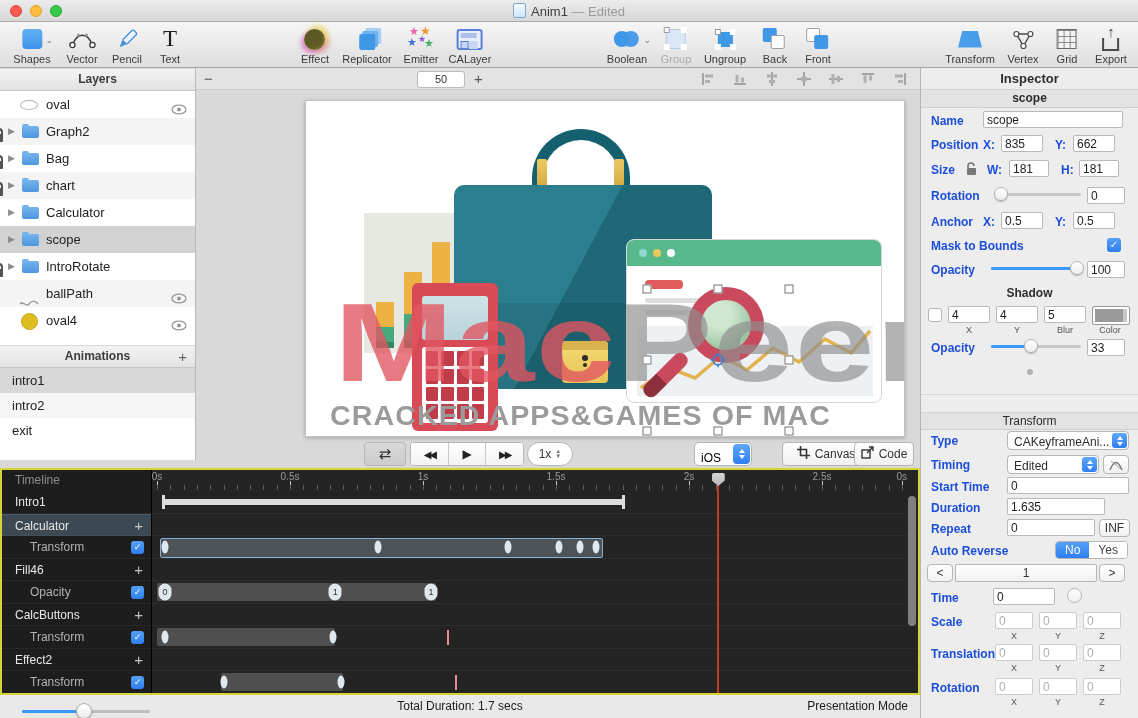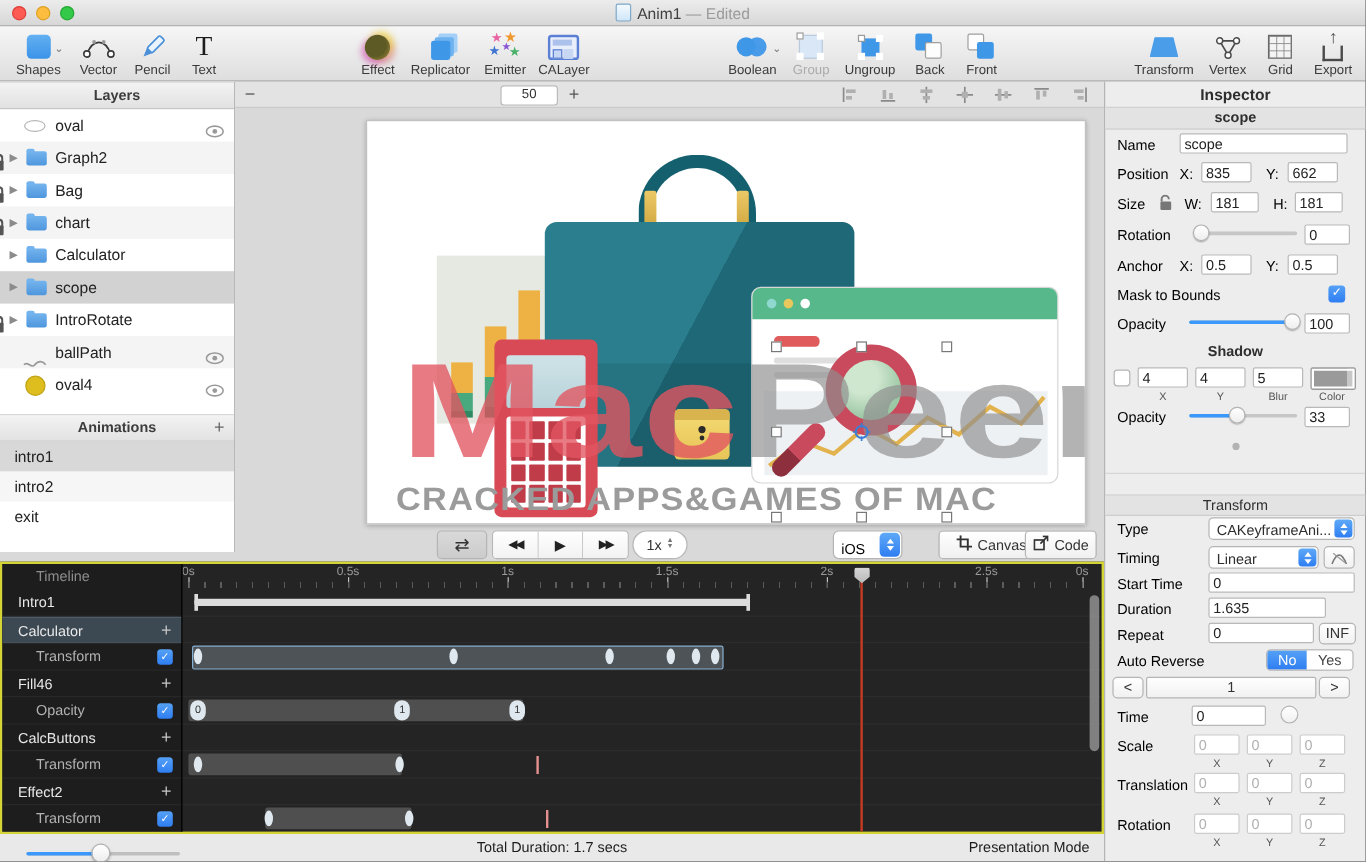--- a/index.html
+++ b/index.html
@@ -105,21 +105,21 @@
   .pbtn.pressed{background:linear-gradient(#d9d9d9,#cccccc);}
   .transport{position:absolute;left:410px;top:442px;width:114px;height:24px;display:flex;border:1px solid #b5b5b5;border-radius:4px;overflow:hidden;background:#fff;box-sizing:border-box;}
   .transport .tb{flex:1;display:flex;align-items:center;justify-content:center;font-size:10px;color:#222;border-right:1px solid #c9c9c9;background:linear-gradient(#fff,#f2f2f2);}
   .transport .tb:last-child{border-right:none;}
   .stepperbox{position:absolute;left:527px;top:442px;width:46px;height:24px;background:#fff;border:1px solid #b5b5b5;border-radius:12px;box-sizing:border-box;font-size:12px;color:#333;display:flex;align-items:center;justify-content:center;gap:4px;}
   .minichev{display:flex;flex-direction:column;font-size:6px;color:#777;line-height:5px;}
   
   #inspector{position:absolute;left:920px;top:68px;width:218px;height:650px;background:#ededed;border-left:1px solid #b5b5b5;box-sizing:border-box;font-size:12px;color:#2e2e2e;}
   .ihead{position:absolute;left:0;right:0;text-align:center;font-weight:bold;}
   .isub{position:absolute;left:0;right:0;text-align:center;background:#e3e3e3;border-top:1px solid #d2d2d2;border-bottom:1px solid #cecece;}
-  .ilabel{position:absolute;color:#000000;}
+  .ilabel{position:absolute;color:#1d4ed8;font-weight:bold;}
   .ifield{position:absolute;height:17px;border:1px solid #b9b9b9;border-radius:2px;background:#fff;font-family:"Liberation Sans",sans-serif;font-size:12px;color:#222;padding:0 3px;box-sizing:border-box;outline:none;}
   .ifield.dim{color:#b0b0b0;border-color:#cccccc;}
   .axlab{position:absolute;font-size:9px;color:#555;transform:translateX(-50%);}
   .slider{position:absolute;height:14px;}
   .slider .track{position:absolute;top:6px;left:0;right:0;height:3px;background:#c6c6c6;border-radius:2px;}
   .slider .fill{position:absolute;top:6px;left:0;height:3px;background:#3b99fc;border-radius:2px;}
   .slider .thumb{position:absolute;top:0;width:14px;height:14px;border-radius:50%;background:linear-gradient(#fff,#eee);border:1px solid #b2b2b2;box-sizing:border-box;transform:translateX(-50%);box-shadow:0 1px 1px rgba(0,0,0,.25);}
   .cb{position:absolute;width:14px;height:14px;border-radius:3px;box-sizing:border-box;}
   .cb.on{background:linear-gradient(#55a1f6,#2f7ef2);}
   .cb.on::after{content:"✓";color:#fff;font-size:10px;line-height:14px;display:block;text-align:center;}
@@ -131,21 +131,21 @@
   .selbtn .up{border-bottom:4px solid #fff;} .selbtn .dn{border-top:4px solid #fff;}
   .btn{position:absolute;background:linear-gradient(#fff,#f1f1f1);border:1px solid #b5b5b5;border-radius:4px;box-sizing:border-box;text-align:center;font-size:12px;color:#333;}
   .seg{position:absolute;display:flex;border:1px solid #b5b5b5;border-radius:4px;overflow:hidden;height:18px;box-sizing:border-box;}
   .seg span{font-size:12px;line-height:16px;padding:0 9px;background:#fff;color:#444;}
   .seg .on{background:linear-gradient(#55a1f6,#2f7ef2);color:#fff;}
   .radio{position:absolute;width:15px;height:15px;border-radius:50%;background:linear-gradient(#fff,#f0f0f0);border:1px solid #b5b5b5;box-sizing:border-box;}
   .splitdot{position:absolute;left:50%;width:6px;height:6px;border-radius:50%;background:#b3b3b3;transform:translateX(-50%);}
   
   #timeline{position:absolute;left:0;top:468px;width:920px;height:227px;border:2px solid #d4d436;box-sizing:border-box;background:#242424;}
   .tl-left{position:absolute;left:0;top:0;width:150px;bottom:0;background:#1d1d1d;border-right:1px solid #000;box-sizing:border-box;z-index:5;}
-  .tl-header{height:21px;line-height:21px;padding-left:28px;font-size:12px;color:#8d8d8d;}
+  .tl-header{height:21px;line-height:21px;padding-left:13px;font-size:12px;color:#8d8d8d;}
   .tl-row{height:22.5px;line-height:22.5px;font-size:12px;color:#e8e8e8;position:relative;border-bottom:1px solid rgba(255,255,255,.05);box-sizing:border-box;padding-left:13px;}
   .tl-row.prop{color:#b2b2b2;padding-left:28px;}
   .tl-row.selrow{background:#3c4852;border-top:1px solid #4e5c68;}
   .tl-plus{position:absolute;right:8px;top:0;color:#c5c5c5;font-size:15px;}
   .tl-check{position:absolute;right:7px;top:4.5px;width:13px;height:13px;border-radius:3px;background:linear-gradient(#55a1f6,#2f7ef2);}
   .tl-check::after{content:"✓";color:#fff;font-size:9px;line-height:13px;display:block;text-align:center;}
   .tl-tracks{position:absolute;left:150px;right:0;top:0;bottom:0;overflow:hidden;}
   .tl-ruler{position:absolute;left:0;right:0;top:0;height:21px;}
   .tl-ruler::after{content:"";position:absolute;left:5px;right:4px;bottom:1px;height:5px;background:repeating-linear-gradient(90deg,#5c5c5c 0 1px,transparent 1px 13.3px);}
   .rlabel{position:absolute;top:1px;transform:translateX(-50%);font-size:10px;color:#9a9a9a;}
@@ -635,21 +635,21 @@
     <div class="select" style="left:86px;top:363px;width:122px;">
         <span>CAKeyframeAni...</span>
         <span class="selbtn">
           <i class="up"></i>
           <i class="dn"></i>
         </span>
       </div>
 
     <span class="ilabel" style="left:10px;top:390px;">Timing</span>
     <div class="select" style="left:86px;top:387px;width:92px;">
-        <span>Linear</span>
+        <span>Edited</span>
         <span class="selbtn">
           <i class="up"></i>
           <i class="dn"></i>
         </span>
       </div>
     <div class="btn" style="left:182px;top:387px;width:26px;height:19px;"><svg width="16" height="14" style="margin-top:2px;">
           <path d="M2 12 C6 2 10 2 14 12" fill="none" stroke="#777" stroke-width="1.3"></path>
           <line x1="3" y1="3" x2="13" y2="11" stroke="#999" stroke-width="1"></line>
         </svg></div>
 

